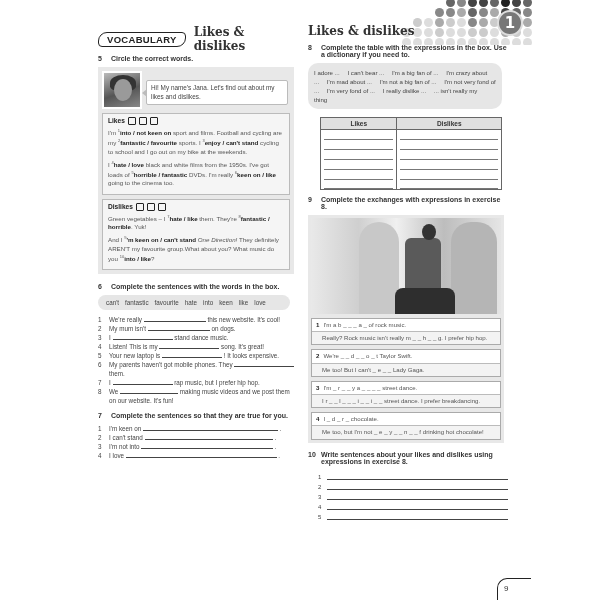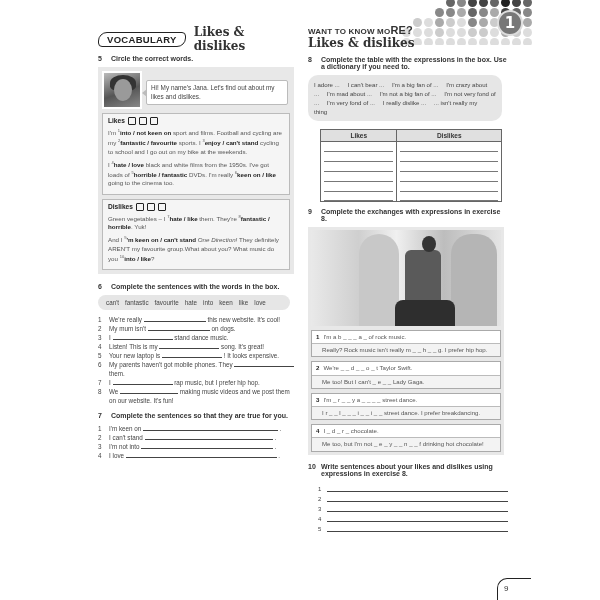--- a/index.html
+++ b/index.html
@@ -253,23 +253,20 @@
           <span>I'm not into <span class="blank" style="width: 131.6px;"></span> .</span>
         </div>
         <div class="row">
           <span class="n">4</span>
           <span>I love <span class="blank" style="width: 150.8px;"></span> .</span>
         </div>
       </div>
   </div>
 
   <div class="right">
-    <div class="want">
-      <span>WANT TO KNOW MO</span><span class="big">RE?</span>
-    </div>
     <div class="serif-title">Likes &amp; dislikes</div>
 
     <div class="ex-head" style="margin-top:6px">
       <span class="num">8</span>
       <span>Complete the table with the expressions in the box. Use a dictionary if you need to.</span>
     </div>
     <div class="expr-box" id="expr8"><span>I adore ...</span> <span>I can't bear ...</span> <span>I'm a big fan of ...</span> <span>I'm crazy about ...</span> <span>I'm mad about ...</span> <span>I'm not a big fan of ...</span> <span>I'm not very fond of ...</span> <span>I'm very fond of ...</span> <span>I really dislike ...</span> <span>... isn't really my thing</span> </div>
 
     <table class="ld-table">
       <thead>

